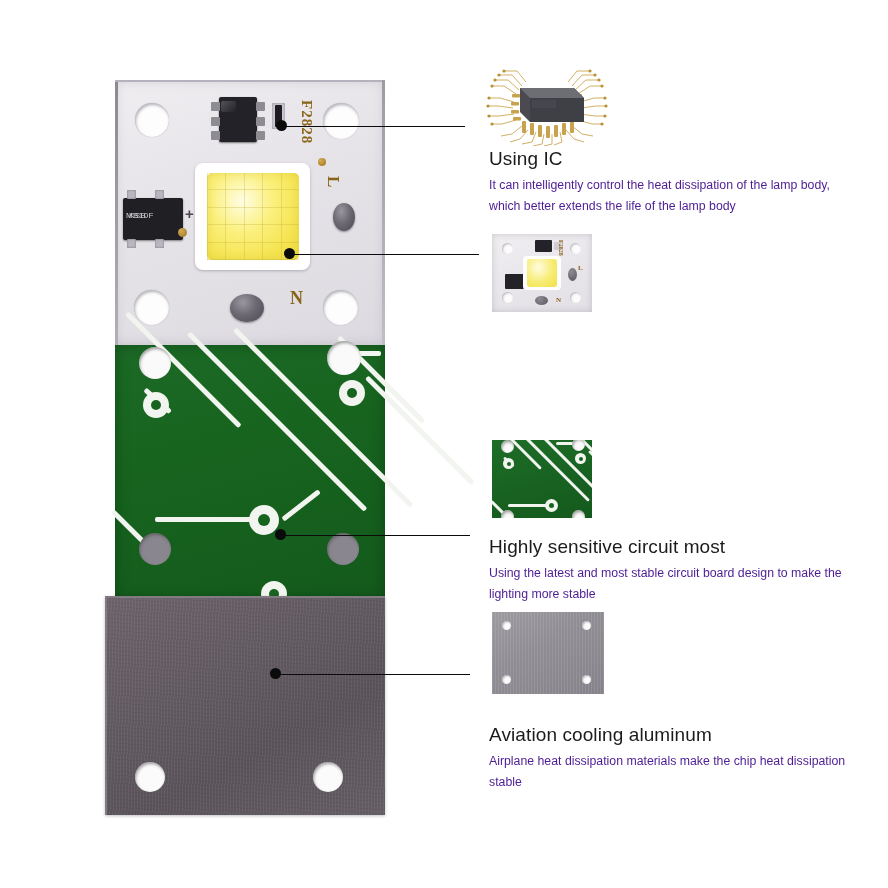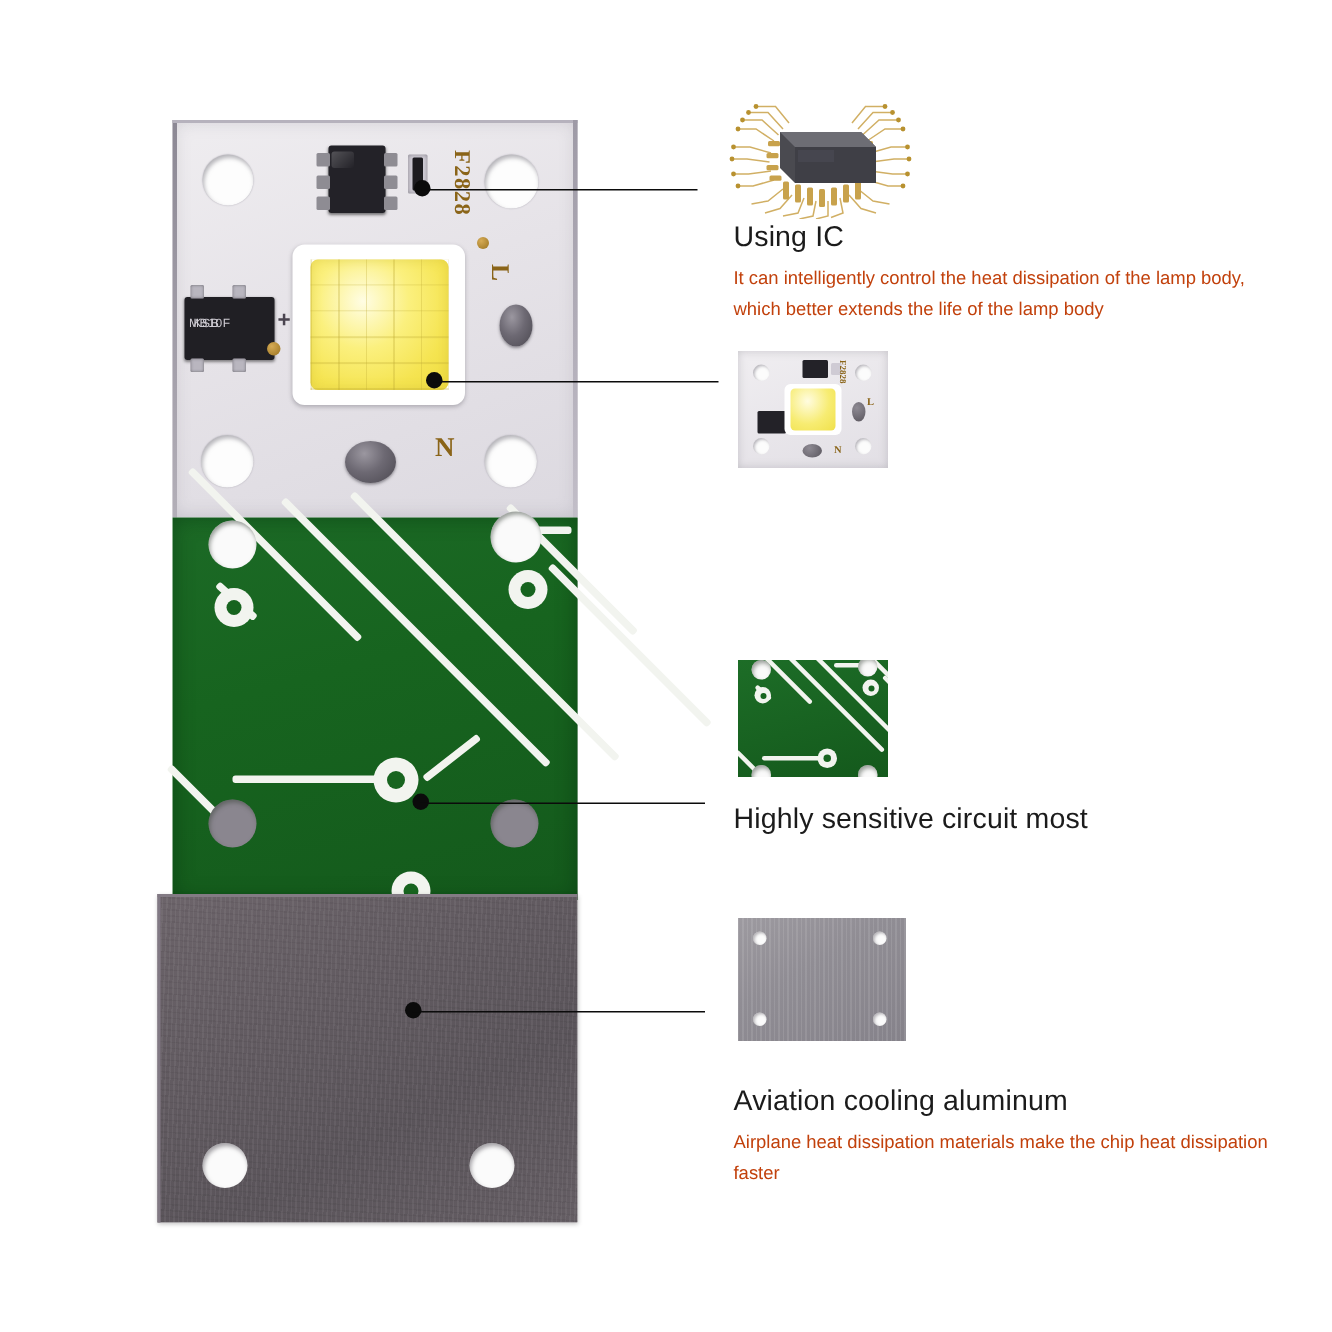--- a/index.html
+++ b/index.html
@@ -94,21 +94,21 @@
   .alu-edge-l{position:absolute;left:0;top:0;width:2px;height:100%;background:#817984;}
 
   
   .leader{position:absolute;height:0;border-top:1.6px solid #0b0b0b;}
   .dot{position:absolute;width:11px;height:11px;border-radius:50%;background:#0b0b0b;}
 
   
   .callout{position:absolute;left:489px;}
   .co-title{font-size:19px;color:#1b1b1b;font-weight:normal;margin:0;
      font-family:"Liberation Sans",sans-serif;letter-spacing:.1px;}
-  .co-body{font-size:12.3px;color:#c2410c;line-height:1.72;margin:5px 0 0 0;
+  .co-body{font-size:12.3px;color:#4c1d95;line-height:1.72;margin:5px 0 0 0;
      font-family:"Liberation Sans",sans-serif;max-width:358px;}
 
   .thumb{position:absolute;}
 
   
   .qfp-wrap{position:relative;width:122px;height:82px;}
 
   
   .mini-pcb{position:relative;width:100px;height:78px;
      background:linear-gradient(160deg,#f0eef1,#e2dfe5);
@@ -370,30 +370,31 @@
         </div>
       <div class="gp-hole" style="left:9px;top:0px;width:13px;height:13px;"></div>
       <div class="gp-hole" style="left:80px;top:-2px;width:13px;height:13px;"></div>
       <div class="gp-hole" style="left:9px;top:70px;width:13px;height:13px;"></div>
       <div class="gp-hole" style="left:80px;top:70px;width:13px;height:13px;"></div>
     </div>
   </div>
 
   <div class="callout" style="top:536px;">
     <p class="co-title">Highly sensitive circuit most</p>
+    <p class="co-body">Using the latest and most stable circuit board design to make the lighting more stable</p>
   </div>
 
   <div class="thumb" style="left:492px;top:612px;">
     <div class="mini-alu">
       <div class="mini-alu-grain"></div>
       <div class="mini-alu-hole" style="left:10px;top:9px;"></div>
       <div class="mini-alu-hole" style="left:90px;top:9px;"></div>
       <div class="mini-alu-hole" style="left:10px;top:63px;"></div>
       <div class="mini-alu-hole" style="left:90px;top:63px;"></div>
     </div>
   </div>
 
   <div class="callout" style="top:724px;">
     <p class="co-title">Aviation cooling aluminum</p>
-    <p class="co-body">Airplane heat dissipation materials make the chip heat dissipation faster</p>
+    <p class="co-body">Airplane heat dissipation materials make the chip heat dissipation stable</p>
   </div>
 
 </div>
 
 </body></html>

